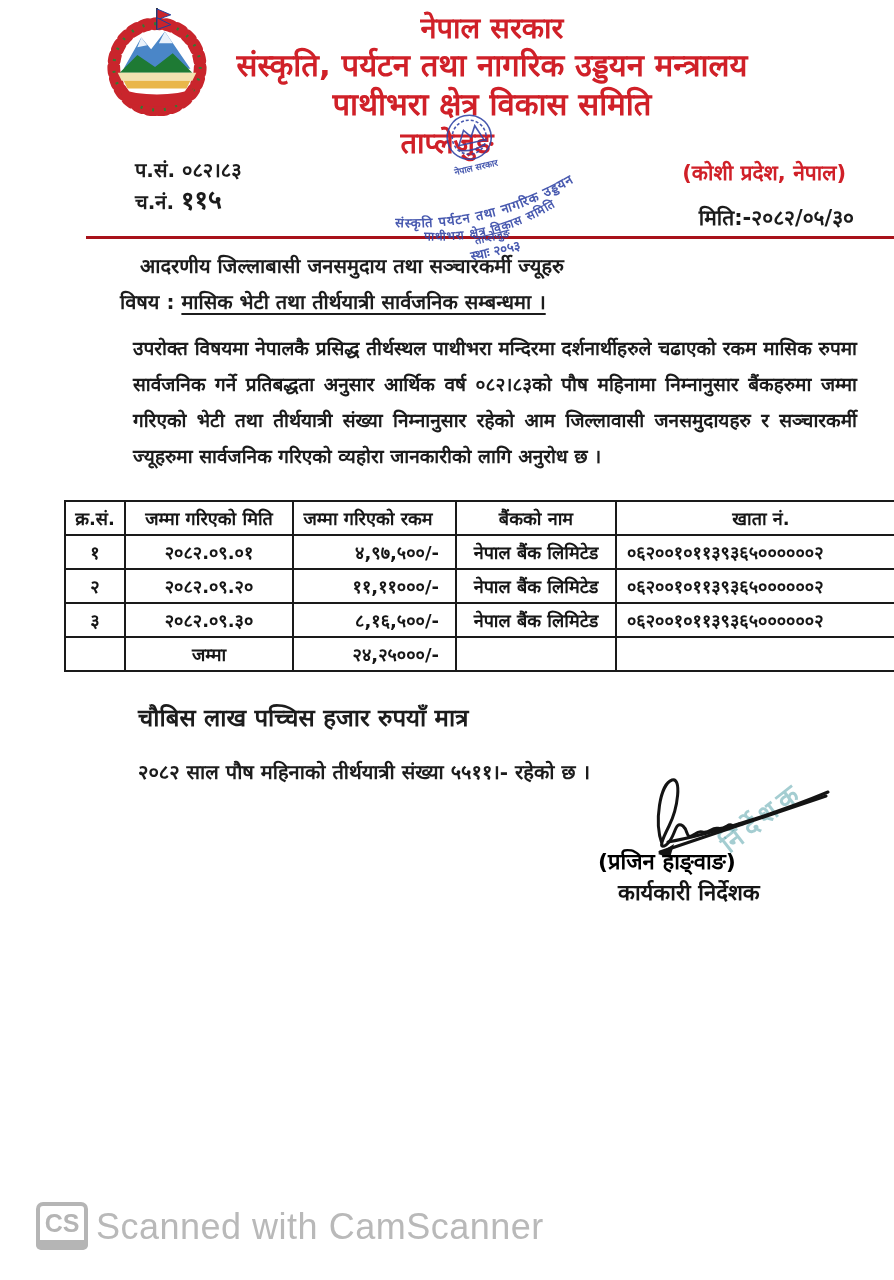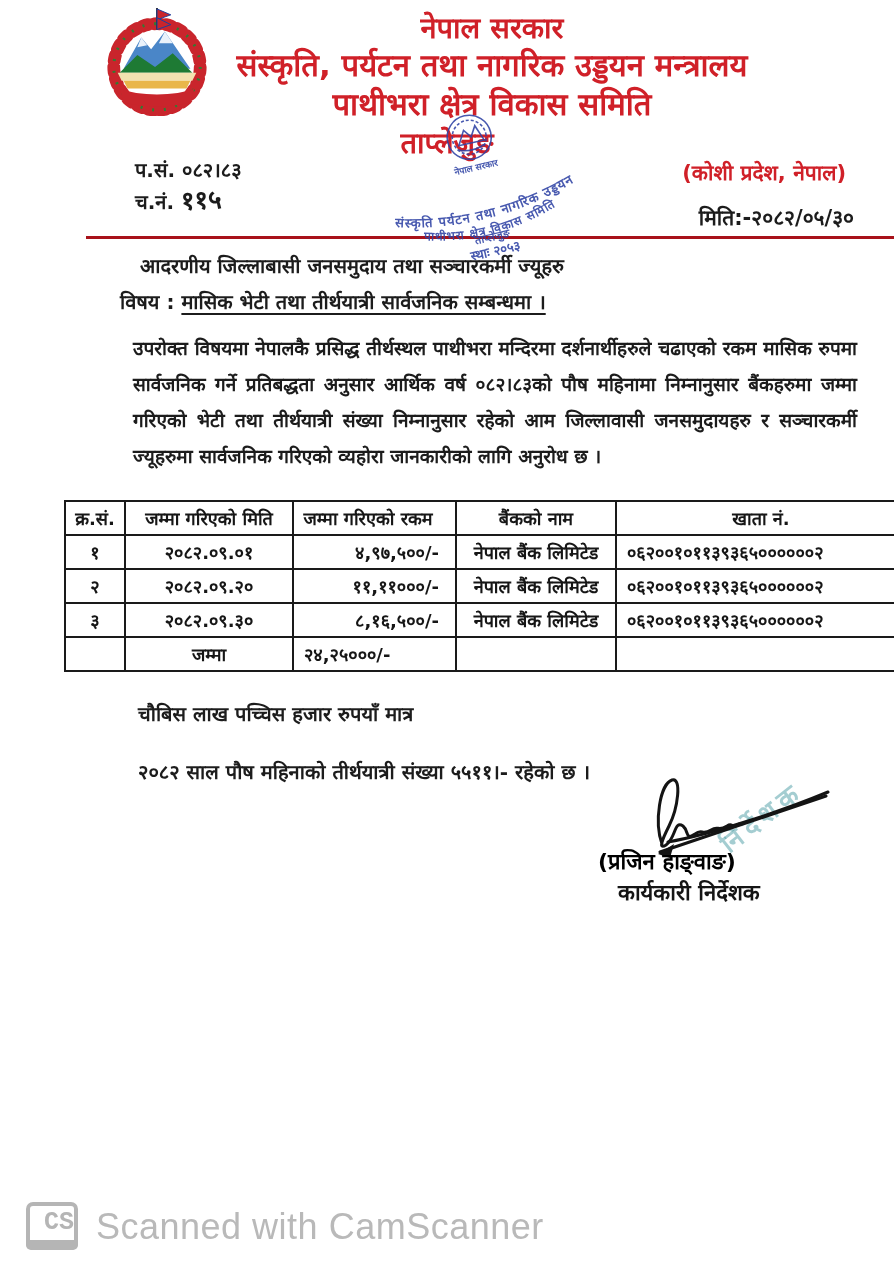--- a/index.html
+++ b/index.html
@@ -39,36 +39,36 @@
   .tbl{position:absolute;left:64px;top:500px;border-collapse:collapse;table-layout:fixed;width:794px;
        font-size:18px;font-weight:600;color:#161616;}
   .tbl th,.tbl td{border:2px solid #1a1a1a;padding:2px 3px;height:28px;}
   .tbl th{font-weight:700;text-align:center;vertical-align:middle;}
   .c0{width:52px;text-align:center;}
   .c1{width:160px;text-align:center;}
   .c2{width:142px;text-align:right;padding-right:16px !important;}
   .c3{width:152px;text-align:center;}
   .c4{width:268px;text-align:left;padding-left:10px !important;}
   .tot-label{text-align:center;}
-  .tot-amt{text-align:left;padding-left:10px !important;}
-
-  .amount-words{position:absolute;left:138px;top:700px;font-size:20px;font-weight:700;color:#1c1c1c;}
+  .tot-amt{text-align:right;padding-left:10px !important;}
+
+  .amount-words{position:absolute;left:138px;top:700px;font-size:24px;font-weight:700;color:#1c1c1c;}
   .pilgrims{position:absolute;left:138px;top:742px;font-size:20px;font-weight:700;color:#1c1c1c;margin-top:16px;}
 
   
   .sig-wrap{position:absolute;left:612px;top:768px;width:260px;height:130px;}
   .sig-watermark{position:absolute;left:712px;top:832px;transform:rotate(-38deg);transform-origin:left top;
                  color:rgba(64,150,158,.48);font-size:26px;font-weight:700;letter-spacing:6px;white-space:nowrap;}
   .sig-name{position:absolute;left:598px;top:845px;font-size:22px;font-weight:700;color:#000000;}
   .sig-title{position:absolute;left:618px;top:876px;font-size:22px;font-weight:700;color:#151515;}
 
   
-  .cs-badge{position:absolute;left:26px;top:1202px;width:44px;height:40px;border:4px solid #b5b5b5;
-            border-radius:7px;color:#b5b5b5;font-family:Liberation Mono, monospace;
-            font-weight:700;font-size:25px;text-align:right;line-height:34px;}
+  .cs-badge{position:absolute;left:36px;top:1202px;width:44px;height:40px;border:4px solid #b5b5b5;
+            border-radius:7px;color:#b5b5b5;font-family:Liberation Sans, sans-serif;
+            font-weight:700;font-size:25px;text-align:center;line-height:34px;}
   .cs-badge .bar{position:absolute;left:-4px;right:-4px;bottom:-4px;height:10px;background:#b5b5b5;
                  border-radius:0 0 5px 5px;}
   .cs-text{position:absolute;left:96px;top:1206px;font-family:"Liberation Sans",sans-serif;
            font-size:36px;color:#b9b9b9;letter-spacing:.5px;}
 </style>
 </head>
 <body>
 
 <div class="page">
 

